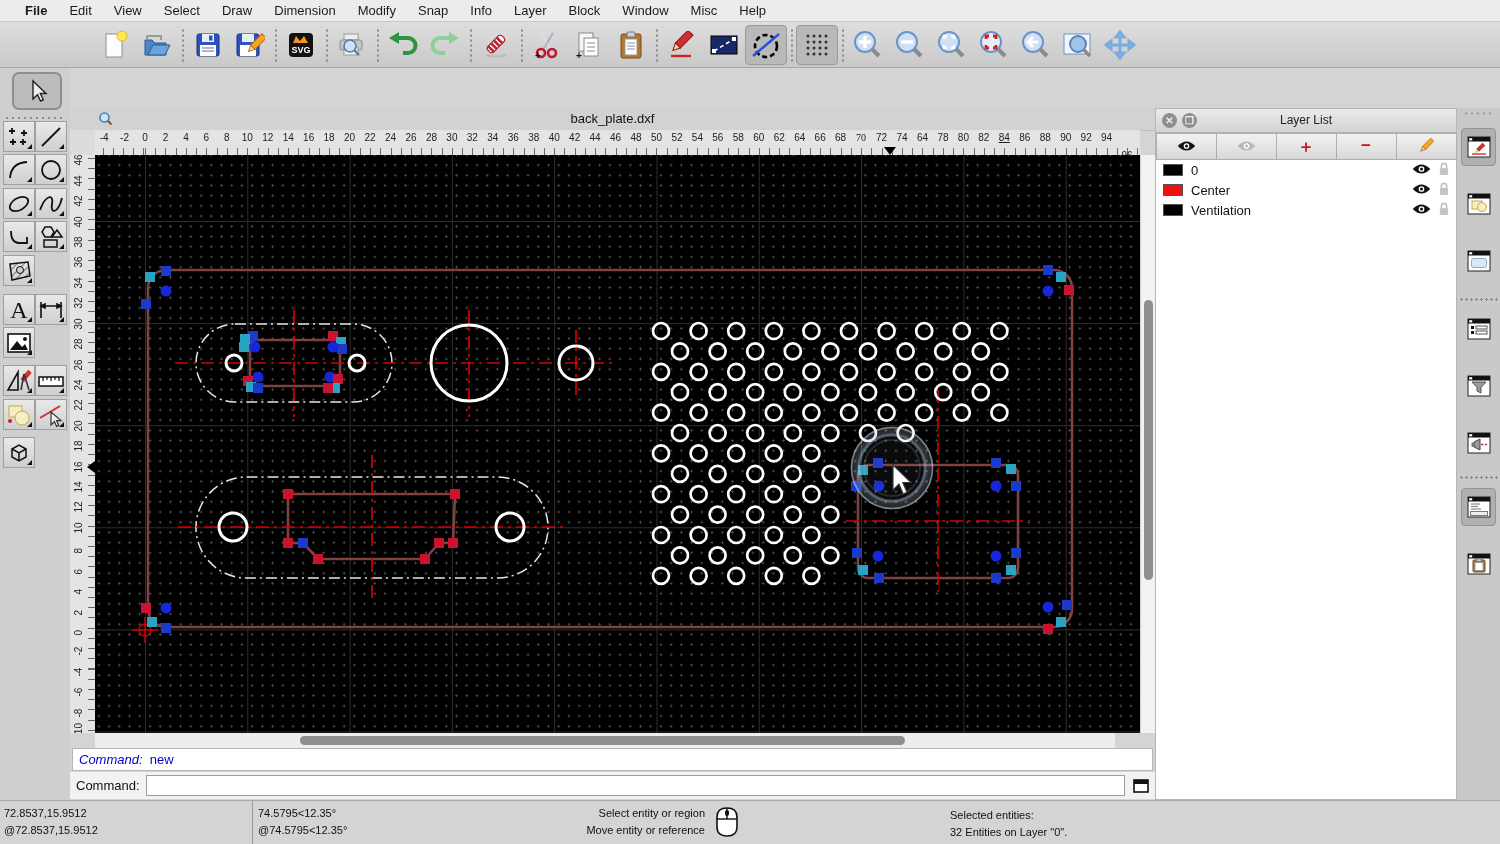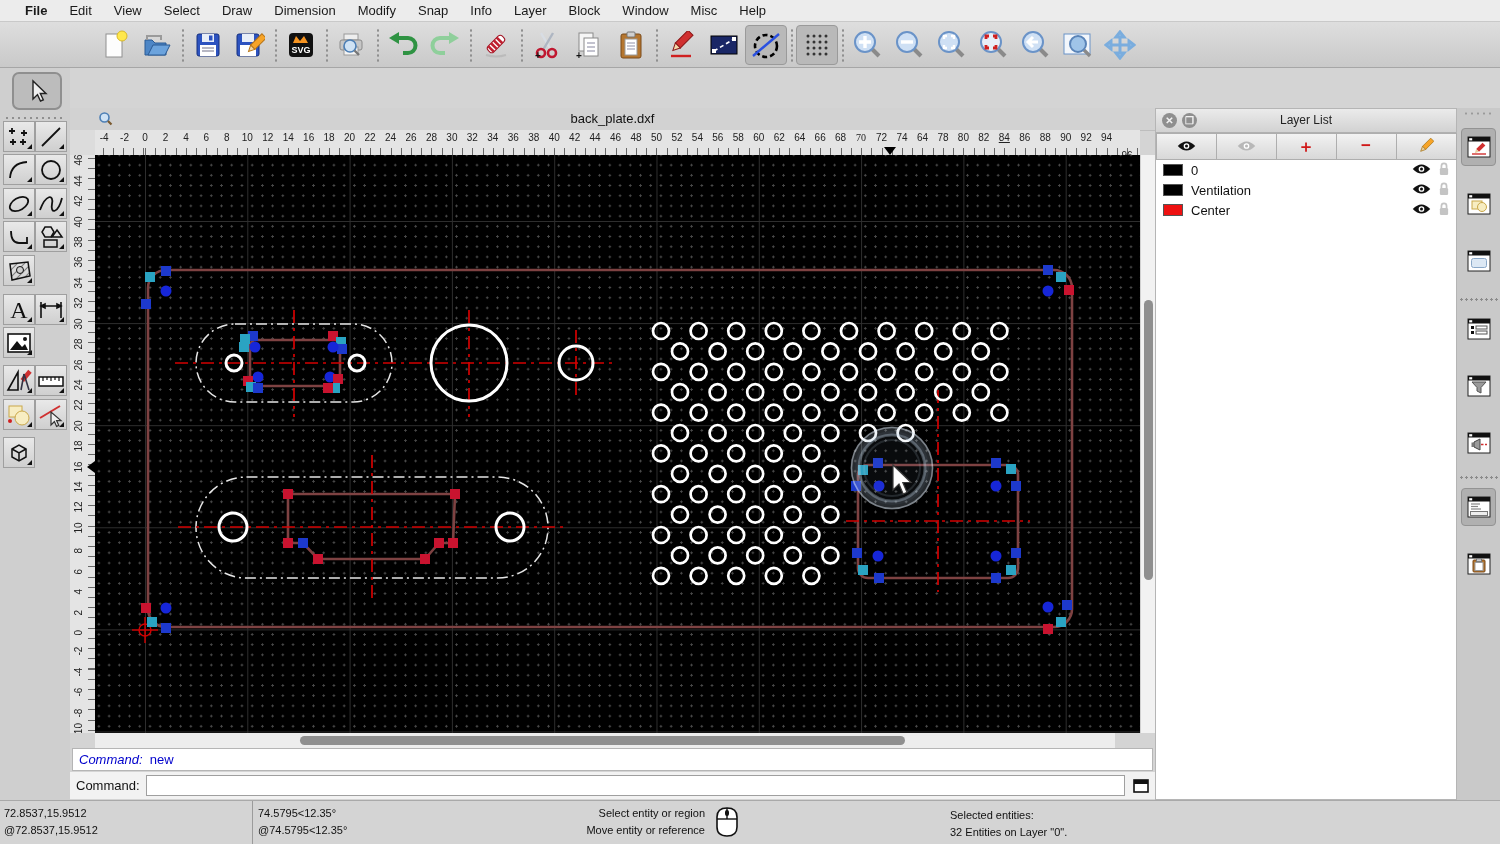--- a/index.html
+++ b/index.html
@@ -822,49 +822,49 @@
               <circle cx="12" cy="7" r="3.6" fill="#fff"></circle>
               <circle cx="12" cy="7" r="1.9" fill="#111"></circle>
             </svg></span>
           <span><svg width="12" height="15" viewBox="0 0 14 17">
               <path d="M4 8 V5.5 a3 3 0 0 1 6 0 V8" fill="none" stroke="#c4c4c4" stroke-width="2"></path>
               <rect x="2.2" y="8" width="9.6" height="8" rx="1.5" fill="#c4c4c4"></rect>
             </svg></span>
         </div>
       </div>
       <div class="lp-row">
+        <div class="lp-swatch" style="background: rgb(238, 17, 17);"></div>
+        <span>Center</span>
+        <div class="lp-right">
+          <span><svg width="19" height="12" viewBox="0 0 24 14">
+              <path d="M1 7 Q12 -4.5 23 7 Q12 18.5 1 7 Z" fill="#111"></path>
+              <circle cx="12" cy="7" r="3.6" fill="#fff"></circle>
+              <circle cx="12" cy="7" r="1.9" fill="#111"></circle>
+            </svg></span>
+          <span><svg width="12" height="15" viewBox="0 0 14 17">
+              <path d="M4 8 V5.5 a3 3 0 0 1 6 0 V8" fill="none" stroke="#c4c4c4" stroke-width="2"></path>
+              <rect x="2.2" y="8" width="9.6" height="8" rx="1.5" fill="#c4c4c4"></rect>
+            </svg></span>
+        </div>
+      </div>
+      <div class="lp-row">
         <div class="lp-swatch" style="background: rgb(0, 0, 0);"></div>
         <span>Ventilation</span>
         <div class="lp-right">
           <span><svg width="19" height="12" viewBox="0 0 24 14">
               <path d="M1 7 Q12 -4.5 23 7 Q12 18.5 1 7 Z" fill="#111"></path>
               <circle cx="12" cy="7" r="3.6" fill="#fff"></circle>
               <circle cx="12" cy="7" r="1.9" fill="#111"></circle>
             </svg></span>
           <span><svg width="12" height="15" viewBox="0 0 14 17">
               <path d="M4 8 V5.5 a3 3 0 0 1 6 0 V8" fill="none" stroke="#c4c4c4" stroke-width="2"></path>
               <rect x="2.2" y="8" width="9.6" height="8" rx="1.5" fill="#c4c4c4"></rect>
             </svg></span>
         </div>
       </div>
-      <div class="lp-row">
-        <div class="lp-swatch" style="background: rgb(238, 17, 17);"></div>
-        <span>Center</span>
-        <div class="lp-right">
-          <span><svg width="19" height="12" viewBox="0 0 24 14">
-              <path d="M1 7 Q12 -4.5 23 7 Q12 18.5 1 7 Z" fill="#111"></path>
-              <circle cx="12" cy="7" r="3.6" fill="#fff"></circle>
-              <circle cx="12" cy="7" r="1.9" fill="#111"></circle>
-            </svg></span>
-          <span><svg width="12" height="15" viewBox="0 0 14 17">
-              <path d="M4 8 V5.5 a3 3 0 0 1 6 0 V8" fill="none" stroke="#c4c4c4" stroke-width="2"></path>
-              <rect x="2.2" y="8" width="9.6" height="8" rx="1.5" fill="#c4c4c4"></rect>
-            </svg></span>
-        </div>
-      </div>
     </div>
 </div>
 
 <div class="dock" id="dock">
   <div class="dock-handle"></div>
 <div class="dock-btn pressed" style="top: 20px;">
       <svg width="26" height="26" viewBox="0 0 26 26">
         <rect x="2" y="3" width="22" height="20" fill="#fff" stroke="#222"></rect>
         <rect x="2" y="3" width="22" height="4.5" fill="#111"></rect>
         <rect x="3.2" y="4.2" width="3" height="2.2" fill="#fff"></rect>

